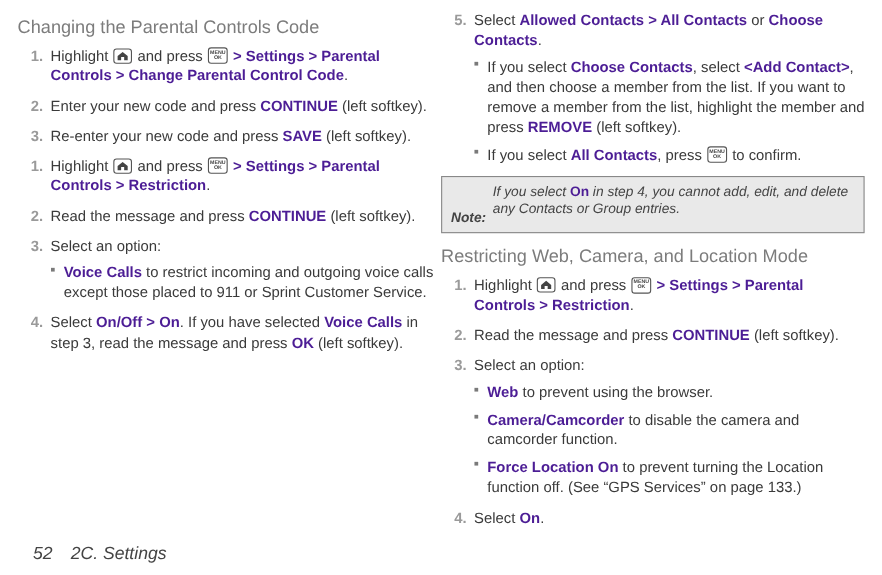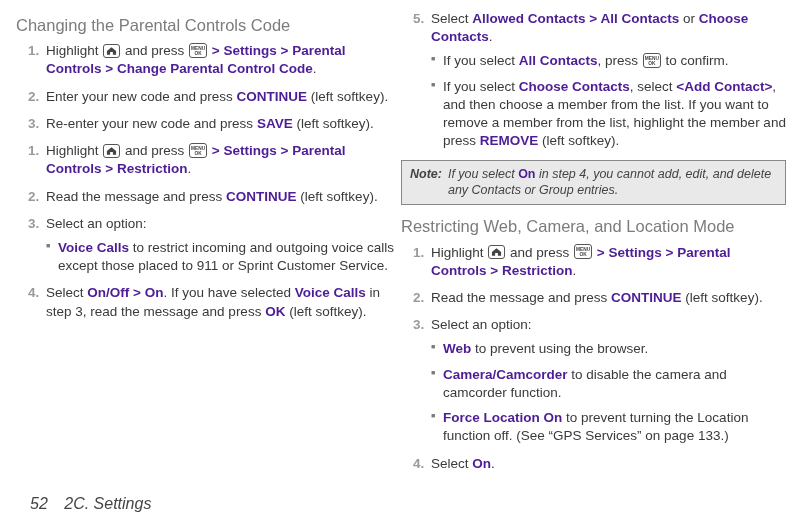--- a/index.html
+++ b/index.html
@@ -104,20 +104,21 @@
     font-size: 12.5px;
     font-style: italic;
     color: #444;
     margin: 6px 0 10px 0;
     display: flex;
     gap: 6px;
   }
   .note-box .label {
     font-weight: bold;
     flex-shrink: 0;
+    margin-top: 24px;
   }
   .footer {
     position: absolute;
     bottom: 8px;
     left: 30px;
     font-style: italic;
     font-size: 16px;
     color: #444;
   }
   .footer .pg { font-style: italic; margin-right: 12px; }
@@ -180,25 +181,25 @@
       </li>
     </ol>
   </div>
 
   <div class="col">
     <ol>
       <li>
         <span class="num">5.</span>
         <span><span>Select </span><span class="bold">Allowed Contacts</span><span class="bold"> &gt; </span><span class="bold">All Contacts</span><span> or </span><span class="bold">Choose Contacts</span><span>.</span></span>
         <ul class="sub">
+          <li><span>If you select </span><span class="bold">Choose Contacts</span><span>, select </span><span class="bold">&lt;Add Contact&gt;</span><span>, and then choose a member from the list. If you want to remove a member from the list, highlight the member and press </span><span class="bold">REMOVE</span><span> (left softkey).</span></li>
           <li><span>If you select </span><span class="bold">All Contacts</span><span>, press </span><span class="icon-ok">
                 <span>MENU</span>
                 <span>OK</span>
               </span><span> to confirm.</span></li>
-          <li><span>If you select </span><span class="bold">Choose Contacts</span><span>, select </span><span class="bold">&lt;Add Contact&gt;</span><span>, and then choose a member from the list. If you want to remove a member from the list, highlight the member and press </span><span class="bold">REMOVE</span><span> (left softkey).</span></li>
         </ul>
       </li>
     </ol>
 
     <div class="note-box">
       <span class="label">Note:</span>
       <span><span>If you select </span><span class="bold" style="font-style:normal">On</span><span> in step 4, you cannot add, edit, and delete any Contacts or Group entries.</span></span>
     </div>
 
     <div class="section-title">Restricting Web, Camera, and Location Mode</div>

